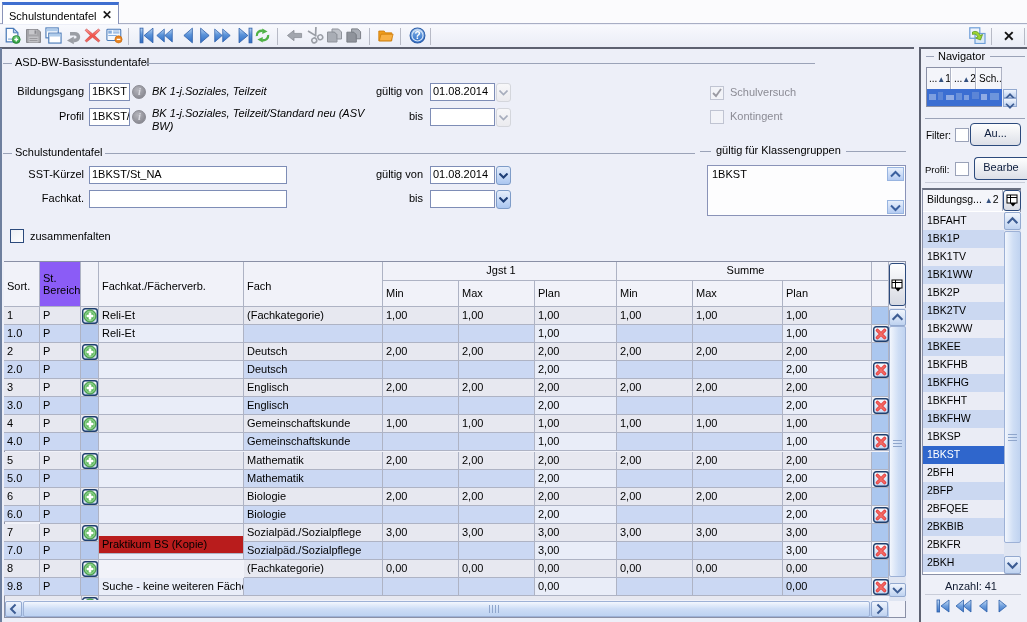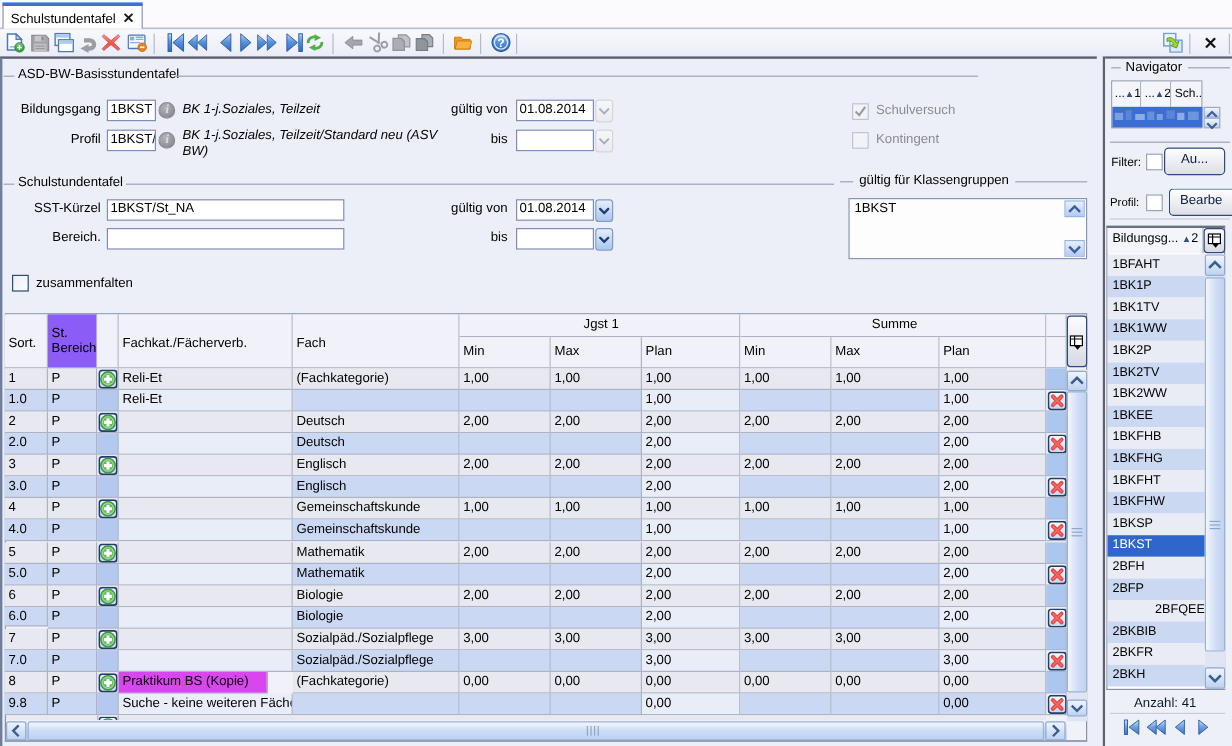--- a/index.html
+++ b/index.html
@@ -200,21 +200,21 @@
       </div>
     <span class="cblab gray" style="left:730px;top:86px;">Schulversuch</span>
     <div class="cb dis" style="left:710px;top:110px;"></div>
     <span class="cblab gray" style="left:730px;top:110px;">Kontingent</span>
 
     <div class="gline" style="left:3px;top:153px;width:9px;"></div>
     <span class="grouplabel" style="left:15px;top:146px;">Schulstundentafel</span>
     <div class="gline" style="left:105px;top:153px;width:590px;"></div>
     <label class="fl" style="left:10px;top:168px;width:74px;">SST-Kürzel</label>
     <div class="tb" style="left:89px;top:166px;width:198px;">1BKST/St_NA</div>
-    <label class="fl" style="left:10px;top:192px;width:74px;">Bereich.</label>
+    <label class="fl" style="left:10px;top:192px;width:74px;">Fachkat.</label>
     <div class="tb" style="left:89px;top:190px;width:198px;"></div>
     <label class="fl" style="left:350px;top:168px;width:73px;">gültig von</label>
     <div class="tb" style="left:430px;top:166px;width:65px;">01.08.2014</div>
     <div class="combo-e" style="left:496px;top:166px;">
         <svg class="chev" viewBox="0 0 9 6">
           <path d="M0.5 0.5 L4.5 4.5 L8.5 0.5" fill="none" stroke="#1e3e76" stroke-width="2"></path>
         </svg>
       </div>
     <label class="fl" style="left:350px;top:192px;width:73px;">bis</label>
     <div class="tb" style="left:430px;top:190px;width:65px;"></div>
@@ -562,21 +562,21 @@
 <div style="position:absolute;left:873px;top:543px;width:16px;height:16px;">
         <svg width="16" height="16" viewBox="0 0 16 16" style="position:absolute;left:0px;top:0px;">
           <rect x="0.7" y="0.7" width="14.6" height="14.6" rx="2.5" fill="url(#rbtn)" stroke="#1e3f6e" stroke-width="1.4"></rect>
           <path d="M4.4 4.4 L11.6 11.6 M11.6 4.4 L4.4 11.6" stroke="#e84444" stroke-width="3.4" stroke-linecap="round"></path>
           <path d="M4.6 4.6 L11.4 11.4 M11.4 4.6 L4.6 11.4" stroke="#f26b64" stroke-width="1.4" stroke-linecap="round"></path>
         </svg>
       </div>
 <div class="cell" style="left:4px;top:560px;width:36px;height:18px;background:#e7e8f0;"><span style="position:relative;top:0px;">8</span></div>
 <div class="cell" style="left:40px;top:560px;width:41px;height:18px;background:#e7e8f0;"><span style="position:relative;top:0px;">P</span></div>
 <div class="cell" style="left:81px;top:560px;width:18px;height:18px;background:#e7e8f0;"></div>
-<div class="cell" style="left:99px;top:560px;width:124px;height:18px;background:#d946ef;"><span style="position:relative;top:0px;">Praktikum BS (Kopie)</span></div>
+<div class="cell" style="left:99px;top:536px;width:145px;height:18px;background:#b91c1c;"><span style="position:relative;top:0px;">Praktikum BS (Kopie)</span></div>
 <div class="cell" style="left:244px;top:560px;width:139px;height:18px;background:#e7e8f0;"><span style="position:relative;top:0px;">(Fachkategorie)</span></div>
 <div class="cell" style="left:383px;top:560px;width:76px;height:18px;background:#e7e8f0;"><span style="position:relative;top:0px;">0,00</span></div>
 <div class="cell" style="left:459px;top:560px;width:76px;height:18px;background:#e7e8f0;"><span style="position:relative;top:0px;">0,00</span></div>
 <div class="cell" style="left:535px;top:560px;width:82px;height:18px;background:#e7e8f0;"><span style="position:relative;top:0px;">0,00</span></div>
 <div class="cell" style="left:617px;top:560px;width:76px;height:18px;background:#e7e8f0;"><span style="position:relative;top:0px;">0,00</span></div>
 <div class="cell" style="left:693px;top:560px;width:90px;height:18px;background:#e7e8f0;"><span style="position:relative;top:0px;">0,00</span></div>
 <div class="cell" style="left:783px;top:560px;width:89px;height:18px;background:#e7e8f0;"><span style="position:relative;top:0px;">0,00</span></div>
 <div class="cell" style="left:872px;top:560px;width:17px;height:18px;background:#abc7ef;"></div>
 <div style="position:absolute;left:82px;top:561px;width:16px;height:16px;">
         <svg width="16" height="16" viewBox="0 0 16 16" style="position:absolute;left:0px;top:0px;">
@@ -701,21 +701,21 @@
 <div style="position:absolute;left:923px;top:320px;width:81px;height:18px;background:#eaecf5;color:#000;font-size:10.5px;padding:2px 0 0 4px;overflow:hidden;white-space:nowrap;">1BK2WW</div>
 <div style="position:absolute;left:923px;top:338px;width:81px;height:18px;background:#cbd8f1;color:#000;font-size:10.5px;padding:2px 0 0 4px;overflow:hidden;white-space:nowrap;">1BKEE</div>
 <div style="position:absolute;left:923px;top:356px;width:81px;height:18px;background:#eaecf5;color:#000;font-size:10.5px;padding:2px 0 0 4px;overflow:hidden;white-space:nowrap;">1BKFHB</div>
 <div style="position:absolute;left:923px;top:374px;width:81px;height:18px;background:#cbd8f1;color:#000;font-size:10.5px;padding:2px 0 0 4px;overflow:hidden;white-space:nowrap;">1BKFHG</div>
 <div style="position:absolute;left:923px;top:392px;width:81px;height:18px;background:#eaecf5;color:#000;font-size:10.5px;padding:2px 0 0 4px;overflow:hidden;white-space:nowrap;">1BKFHT</div>
 <div style="position:absolute;left:923px;top:410px;width:81px;height:18px;background:#cbd8f1;color:#000;font-size:10.5px;padding:2px 0 0 4px;overflow:hidden;white-space:nowrap;">1BKFHW</div>
 <div style="position:absolute;left:923px;top:428px;width:81px;height:18px;background:#eaecf5;color:#000;font-size:10.5px;padding:2px 0 0 4px;overflow:hidden;white-space:nowrap;">1BKSP</div>
 <div style="position:absolute;left:923px;top:446px;width:81px;height:18px;background:#2f66cc;color:#fff;font-size:10.5px;padding:2px 0 0 4px;overflow:hidden;white-space:nowrap;">1BKST</div>
 <div style="position:absolute;left:923px;top:464px;width:81px;height:18px;background:#eaecf5;color:#000;font-size:10.5px;padding:2px 0 0 4px;overflow:hidden;white-space:nowrap;">2BFH</div>
 <div style="position:absolute;left:923px;top:482px;width:81px;height:18px;background:#cbd8f1;color:#000;font-size:10.5px;padding:2px 0 0 4px;overflow:hidden;white-space:nowrap;">2BFP</div>
-<div style="position:absolute;left:923px;top:500px;width:81px;height:30px;background:#eaecf5;color:#000;font-size:10.5px;padding:2px 0 0 4px;overflow:hidden;white-space:nowrap;text-align:right;">2BFQEE</div>
+<div style="position:absolute;left:923px;top:500px;width:81px;height:30px;background:#eaecf5;color:#000;font-size:10.5px;padding:2px 0 0 4px;overflow:hidden;white-space:nowrap;">2BFQEE</div>
 <div style="position:absolute;left:923px;top:518px;width:81px;height:18px;background:#cbd8f1;color:#000;font-size:10.5px;padding:2px 0 0 4px;overflow:hidden;white-space:nowrap;">2BKBIB</div>
 <div style="position:absolute;left:923px;top:536px;width:81px;height:18px;background:#eaecf5;color:#000;font-size:10.5px;padding:2px 0 0 4px;overflow:hidden;white-space:nowrap;">2BKFR</div>
 <div style="position:absolute;left:923px;top:554px;width:81px;height:18px;background:#cbd8f1;color:#000;font-size:10.5px;padding:2px 0 0 4px;overflow:hidden;white-space:nowrap;">2BKH</div>
 <div style="position:absolute;left:1004px;top:212px;width:17px;height:362px;background:#dfe5f2;"></div>
 <div style="position:absolute;left:1004px;top:212px;width:17px;height:18px;background:linear-gradient(#f0f5fd,#bed2f0);border:1px solid #93a9cf;border-radius:2px;">
         <svg width="15" height="16" viewBox="0 0 17 15" style="position:absolute;left:0;top:0;">
           <path d="M3 10 L8.5 4.5 L14 10" fill="none" stroke="#3c5c93" stroke-width="2.4"></path>
         </svg>
       </div>
 <div style="position:absolute;left:1004px;top:556px;width:17px;height:18px;background:linear-gradient(#f0f5fd,#bed2f0);border:1px solid #93a9cf;border-radius:2px;">

